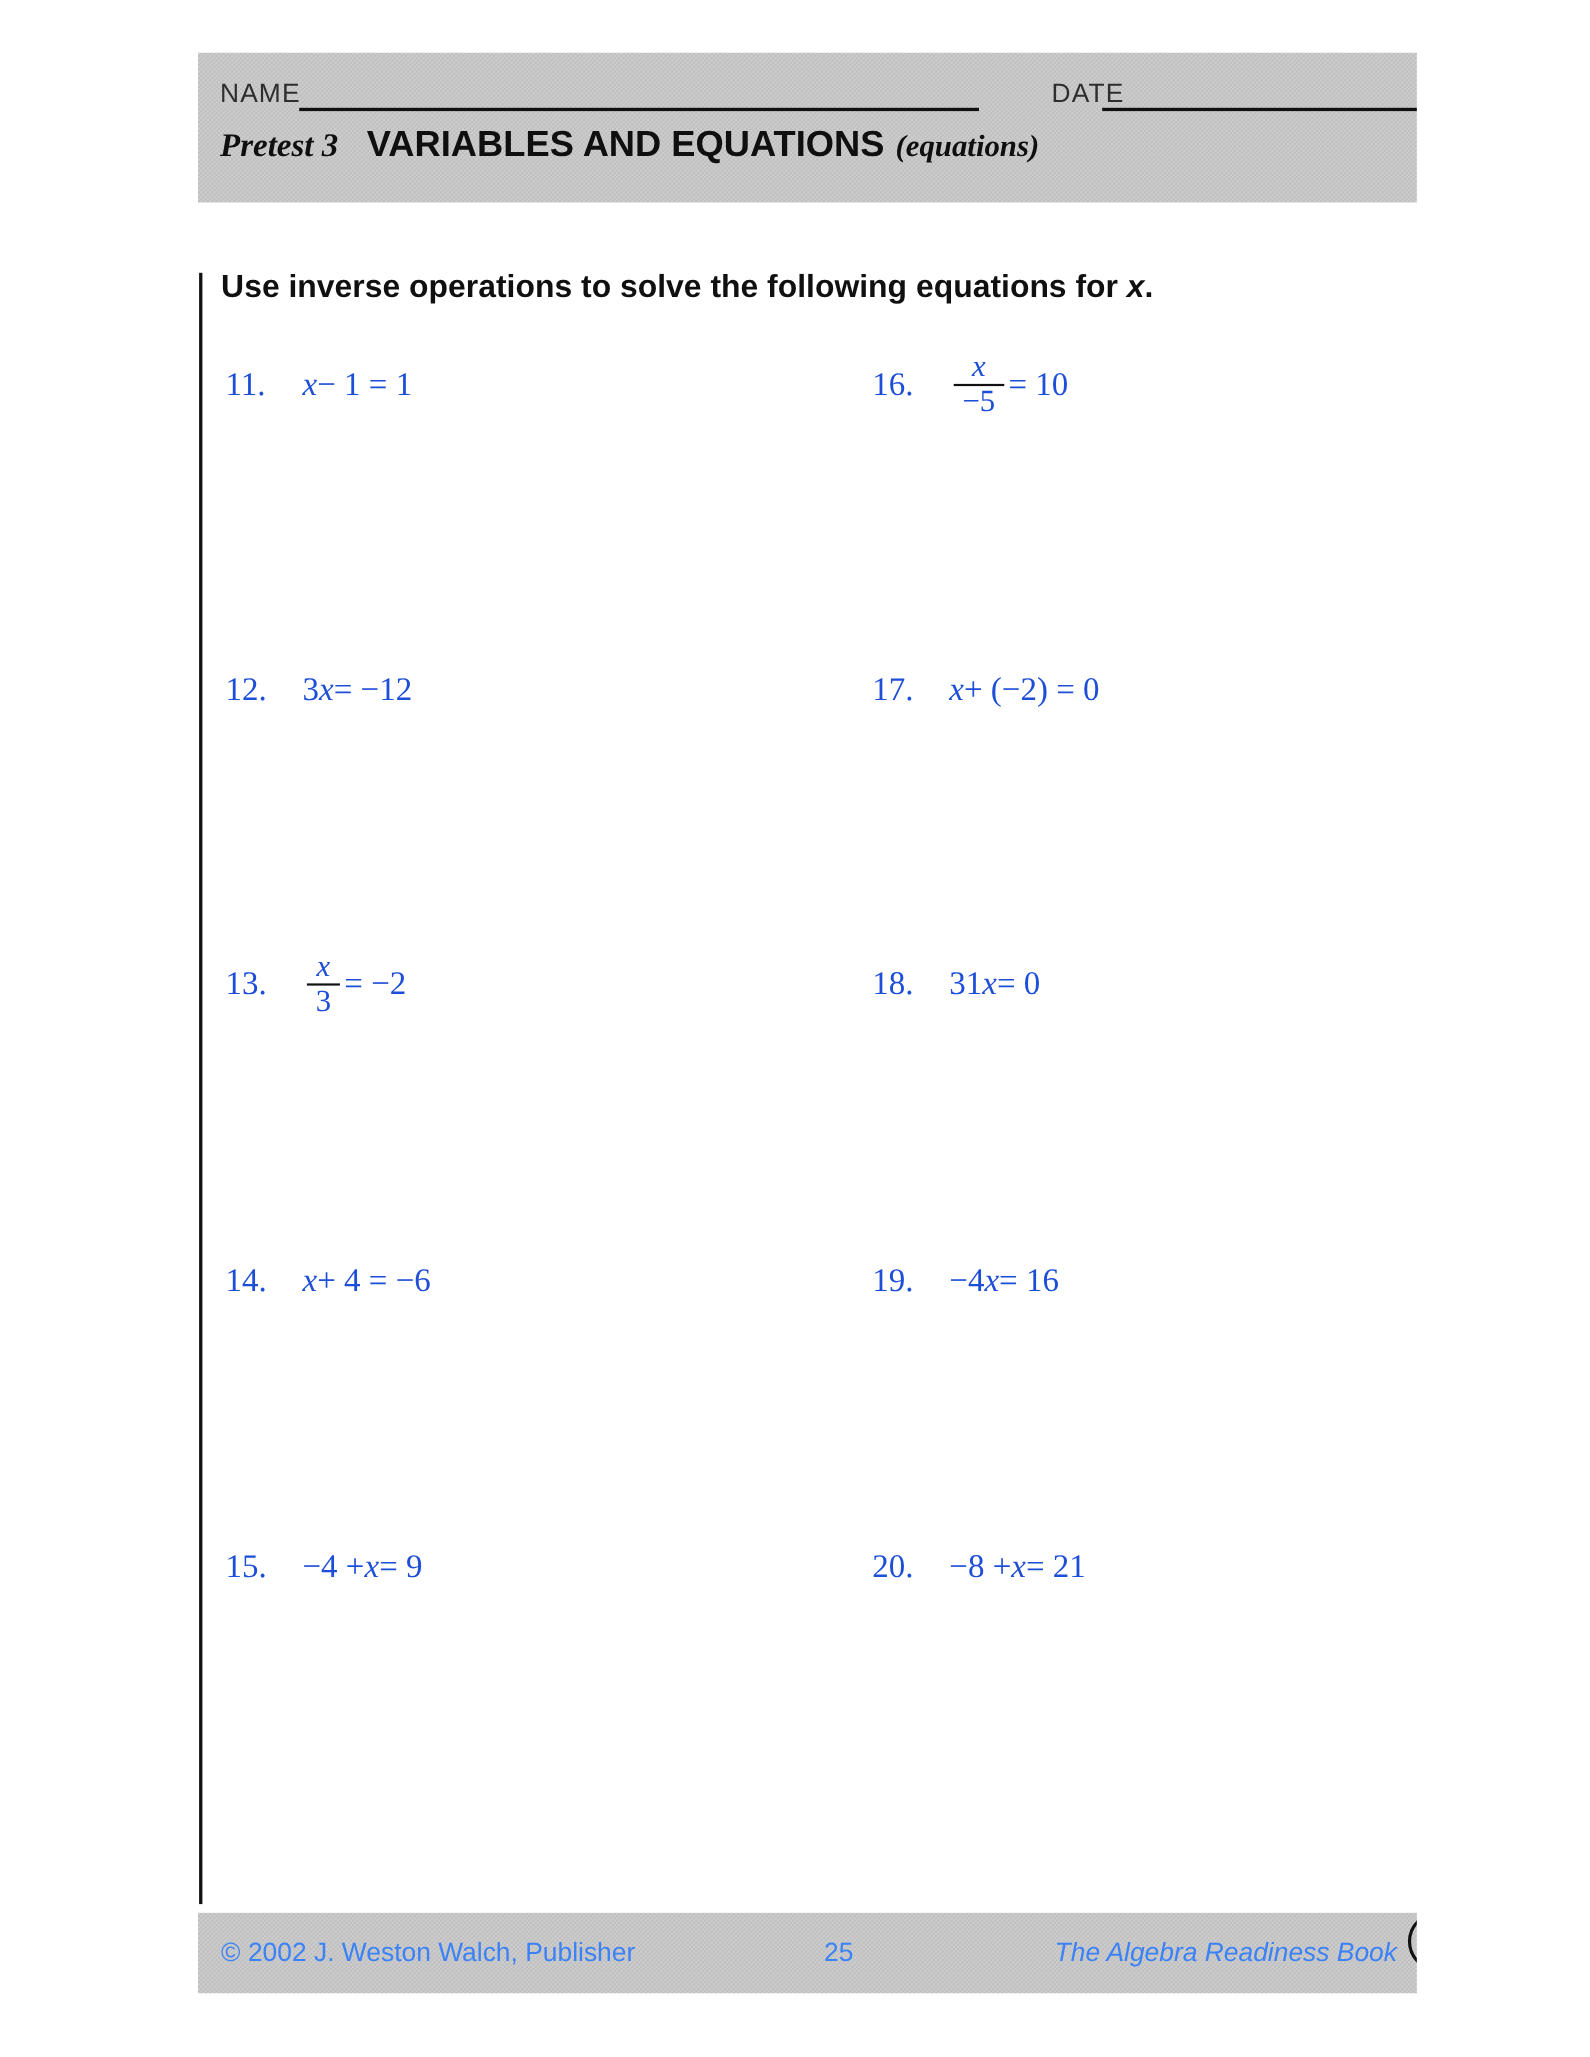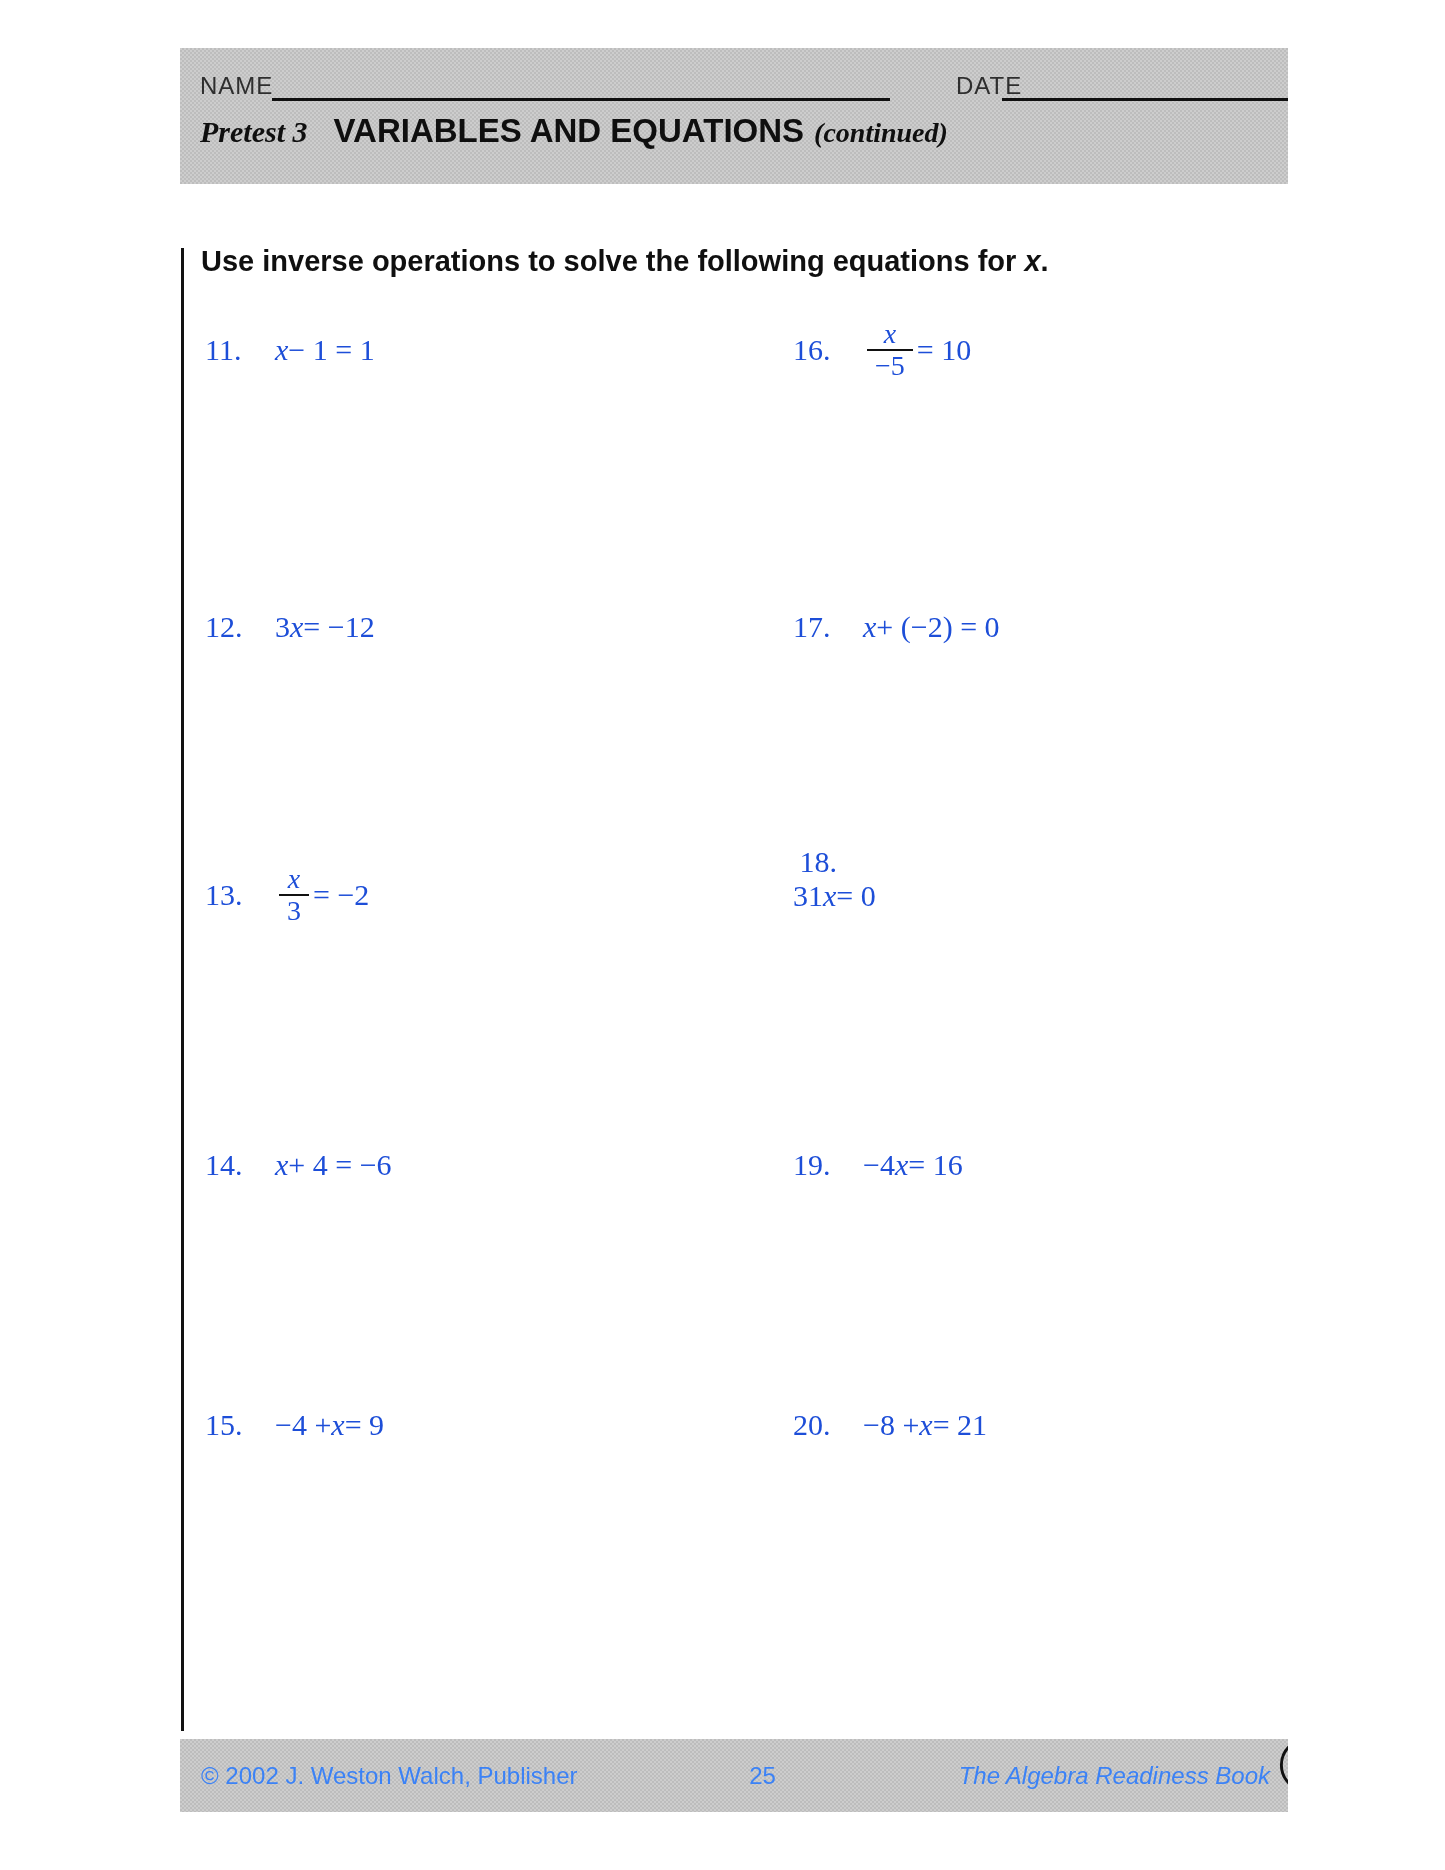--- a/index.html
+++ b/index.html
@@ -98,21 +98,21 @@
 <div id="page">
 
   <div id="header-band" class="band">
     <div class="name-date-row">
       <span class="nd-label" id="name-label">NAME</span>
       <span class="write-line" id="name-line"></span>
       <span class="nd-label" id="date-label">DATE</span>
       <span class="write-line" id="date-line"></span>
     </div>
     <div class="title-row">
-      <span id="pretest-label">Pretest 3</span><span id="worksheet-title">VARIABLES AND EQUATIONS</span><span id="continued-label">(continued)</span>
+      <span id="pretest-label">Pretest 3</span><span id="worksheet-title">VARIABLES AND EQUATIONS</span><span id="continued-label">(equations)</span>
     </div>
   </div>
 
   <div class="rule" id="left-rule"></div>
   <div class="rule" id="right-rule"></div>
 
   <div id="instruction">
     <span>Use inverse operations to solve the following equations for </span><span class="ivar">x</span><span>.</span>
   </div>
 
@@ -167,21 +167,21 @@
           <span class="mtxt"> = 10</span>
         </span>
       </div>
       <div class="problem" style="top: 577px; left: 793px;">
         <span class="pnum">17.</span>
         <span class="pequation">
           <span class="mvar">x</span>
           <span class="mtxt"> + (−2) = 0</span>
         </span>
       </div>
-      <div class="problem" style="top: 845px; left: 793px; flex-direction: column;">
+      <div class="problem" style="top: 845px; left: 793px;">
         <span class="pnum">18.</span>
         <span class="pequation">
           <span class="mtxt">31</span>
           <span class="mvar">x</span>
           <span class="mtxt"> = 0</span>
         </span>
       </div>
       <div class="problem" style="top: 1115px; left: 793px;">
         <span class="pnum">19.</span>
         <span class="pequation">

